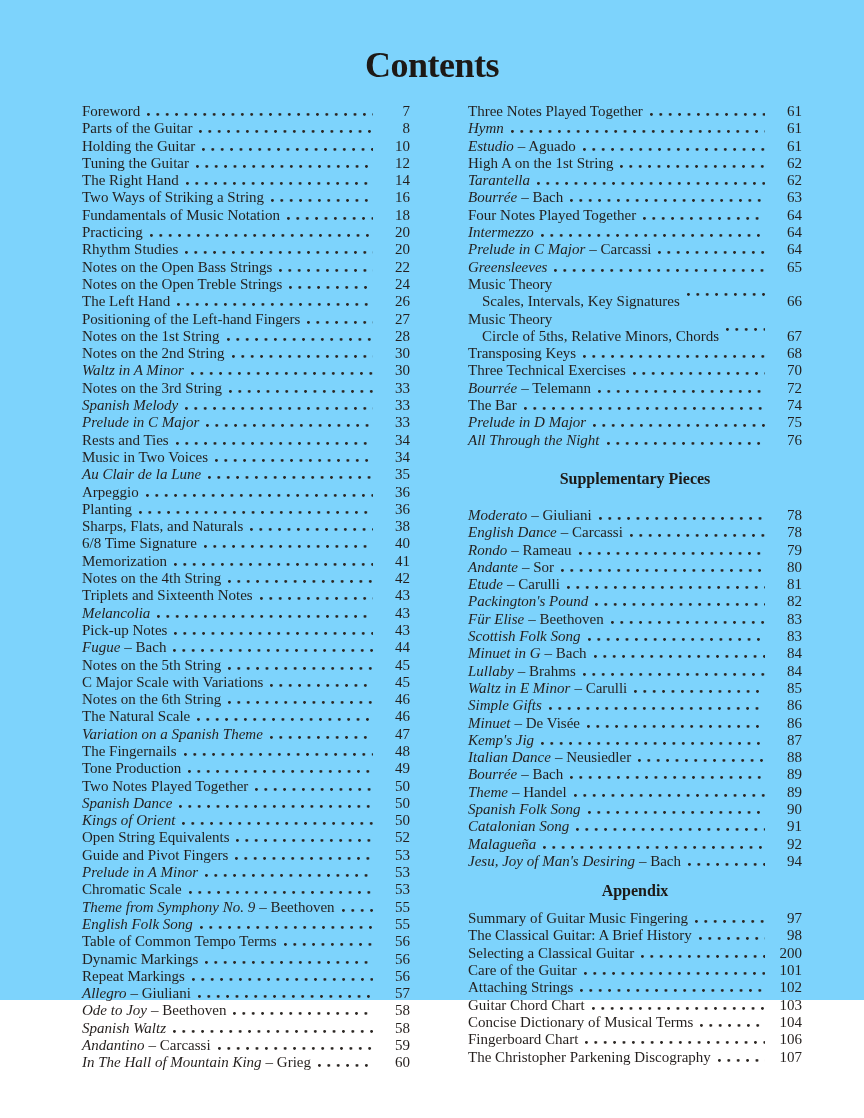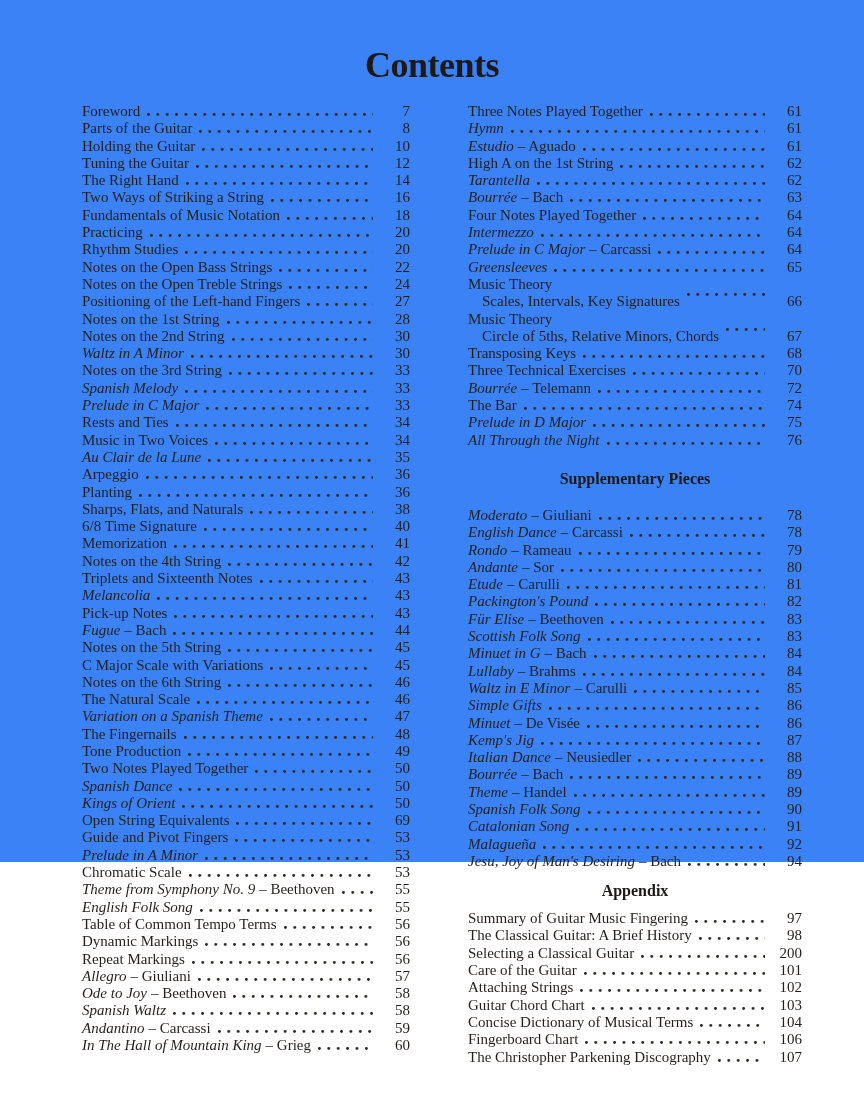--- a/index.html
+++ b/index.html
@@ -3,21 +3,21 @@
 <meta charset="utf-8">
 <style>
   html, body { margin: 0; padding: 0; }
   body {
     width: 864px; height: 1118px;
     background: #ffffff;
     font-family: "Liberation Serif", serif;
     color: #241f1d;
     overflow: hidden;
   }
-  .page { position: relative; width: 864px; height: 862px; background: #3b82f6; }
+  .page { position: relative; width: 864px; height: 1000px; background: #7dd3fc; }
   .title {
     position: absolute; top: 44px; left: 0; width: 100%;
     text-align: center; font-size: 36px; font-weight: 700;
     letter-spacing: -0.5px; margin: 0; color: #1d1916;
   }
   .col { position: absolute; top: 103px; }
   #col-left  { left: 82px;  width: 328px; }
   #col-right { left: 468px; width: 334px; }
   .row {
     display: flex; align-items: baseline;
@@ -97,20 +97,25 @@
         <span class="et">Notes on the Open Bass Strings</span>
         <div class="leader"></div>
         <span class="page-num">22</span>
       </div>
       <div class="row">
         <span class="et">Notes on the Open Treble Strings</span>
         <div class="leader"></div>
         <span class="page-num">24</span>
       </div>
       <div class="row">
+        <span class="et">The Left Hand</span>
+        <div class="leader"></div>
+        <span class="page-num">26</span>
+      </div>
+      <div class="row">
         <span class="et">Positioning of the Left-hand Fingers</span>
         <div class="leader"></div>
         <span class="page-num">27</span>
       </div>
       <div class="row">
         <span class="et">Notes on the 1st String</span>
         <div class="leader"></div>
         <span class="page-num">28</span>
       </div>
       <div class="row">
@@ -250,21 +255,21 @@
         <span class="page-num">50</span>
       </div>
       <div class="row">
         <span class="et i">Kings of Orient</span>
         <div class="leader"></div>
         <span class="page-num">50</span>
       </div>
       <div class="row">
         <span class="et">Open String Equivalents</span>
         <div class="leader"></div>
-        <span class="page-num">69</span>
+        <span class="page-num">52</span>
       </div>
       <div class="row">
         <span class="et">Guide and Pivot Fingers</span>
         <div class="leader"></div>
         <span class="page-num">53</span>
       </div>
       <div class="row">
         <span class="et i">Prelude in A Minor</span>
         <div class="leader"></div>
         <span class="page-num">53</span>

